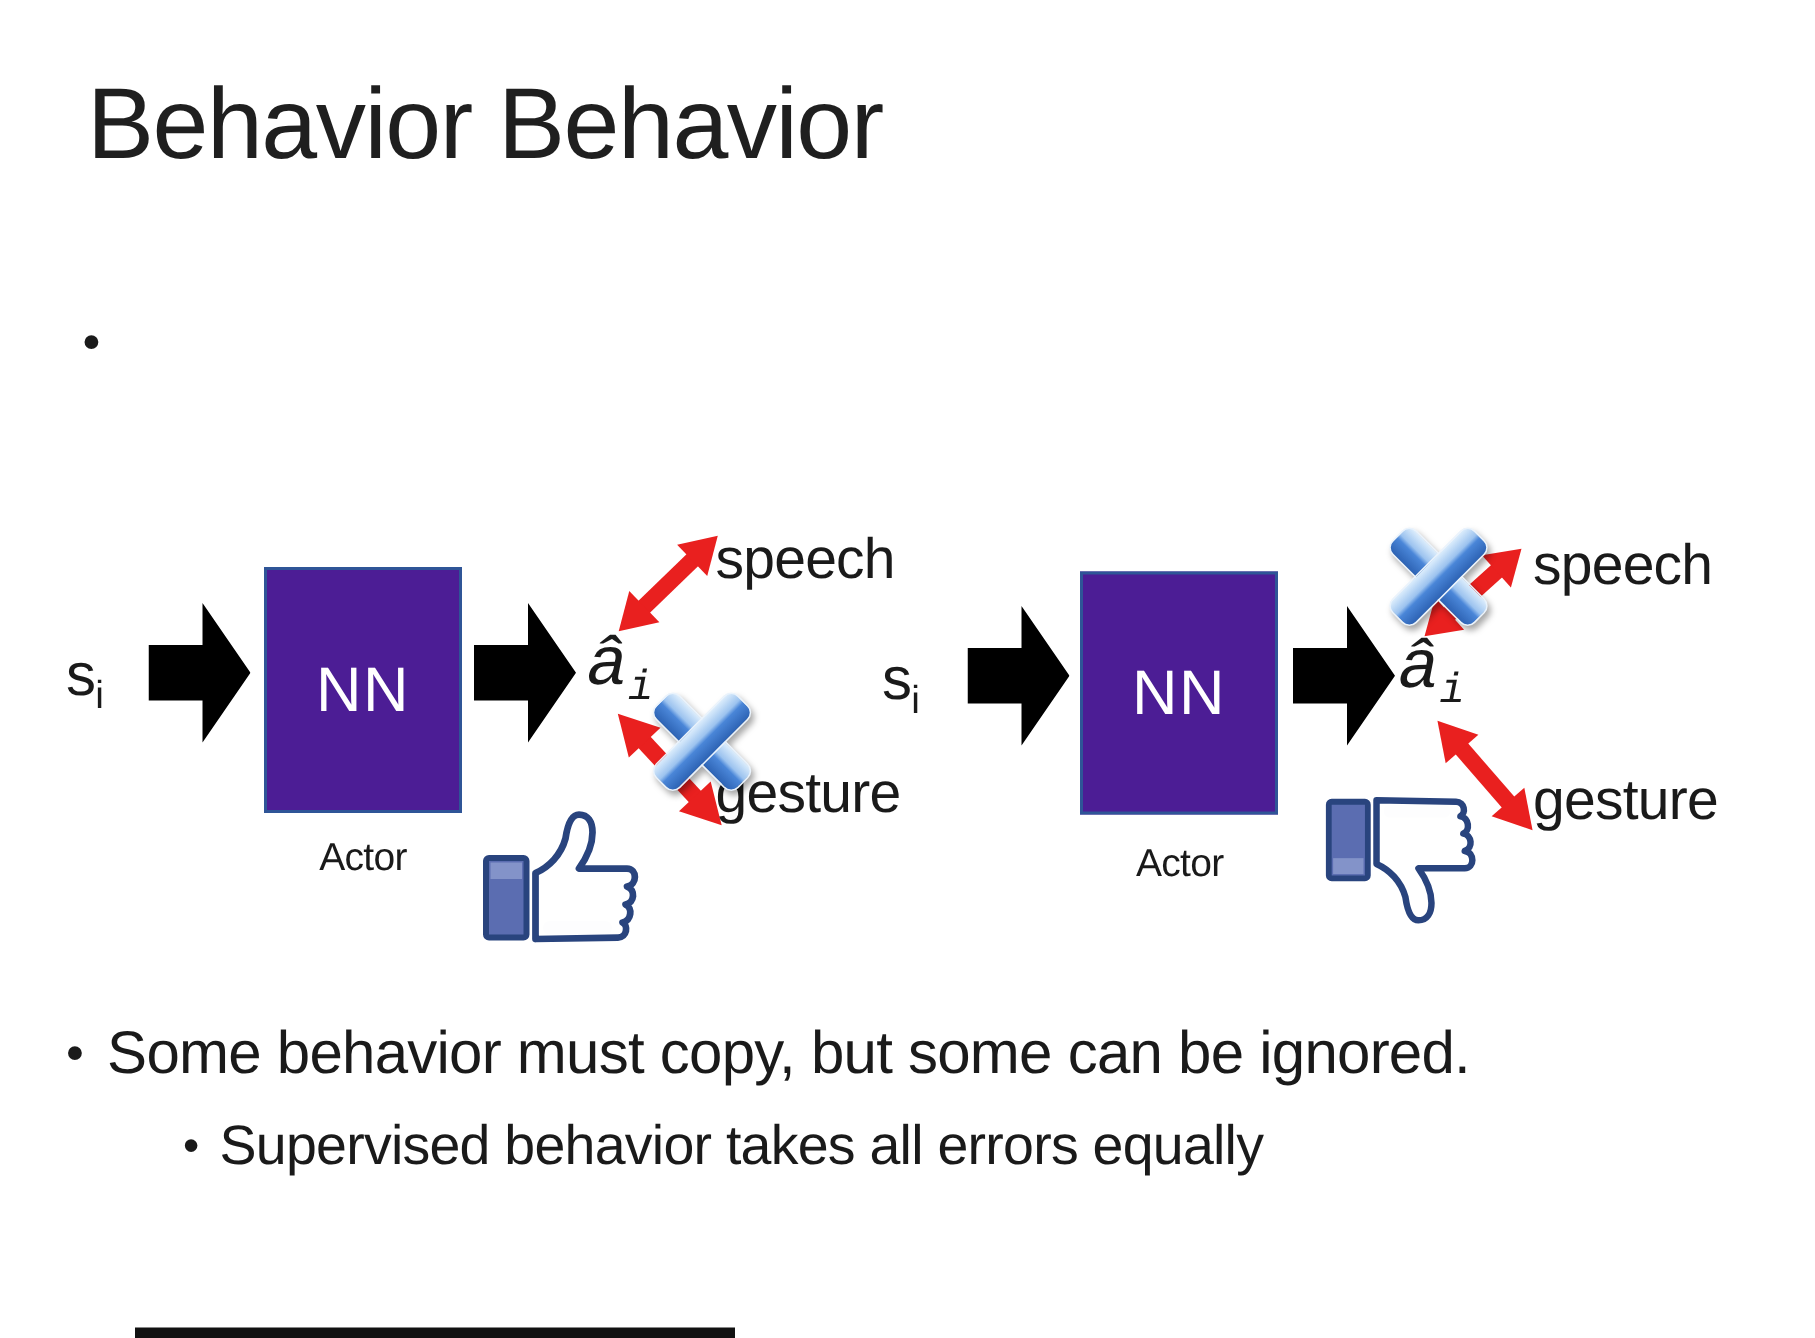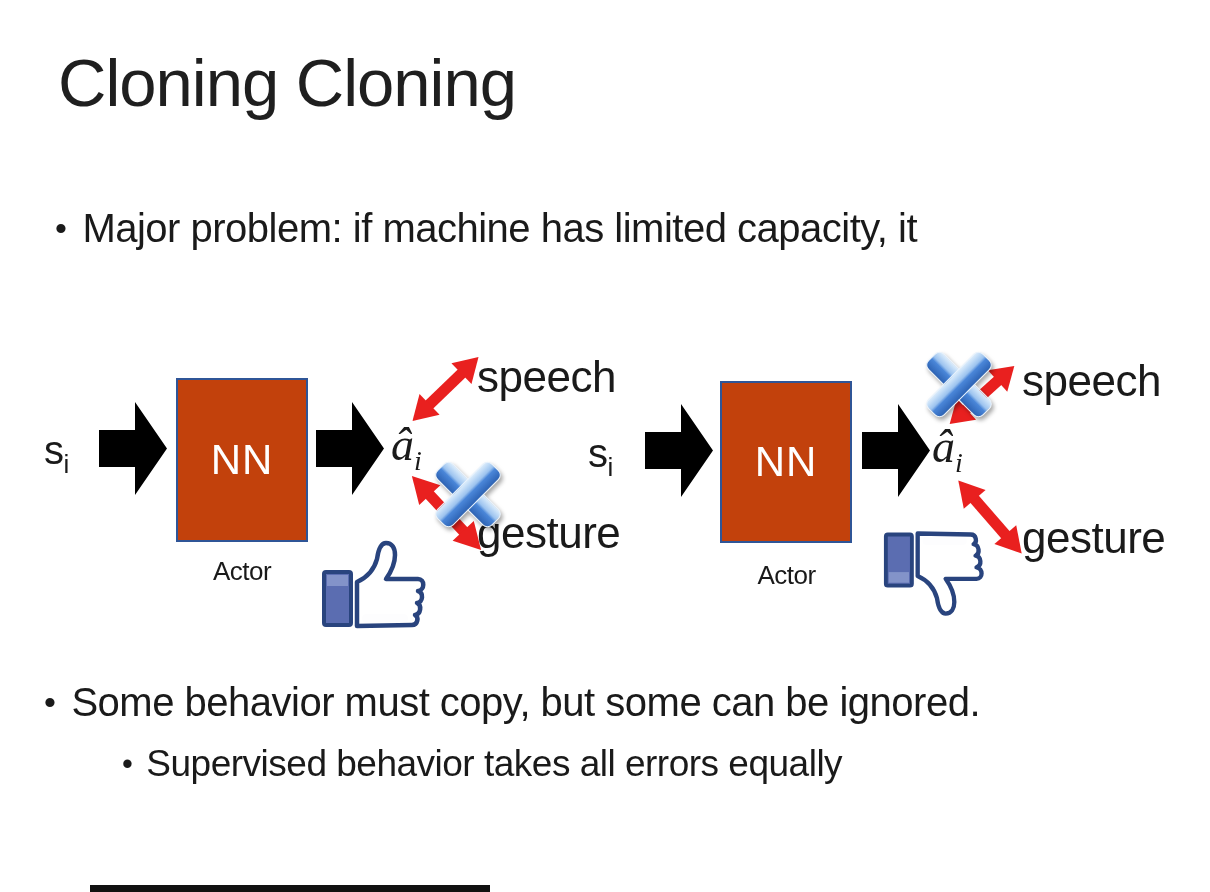--- a/index.html
+++ b/index.html
@@ -18,53 +18,52 @@
   .b1{left:55px;top:203px;font-size:40px;line-height:51px;}
   .b1 .bullet-marker{font-size:34px;line-height:51px;margin-right:16px;}
   .b2{left:44px;top:677px;font-size:40px;line-height:50px;}
   .b2 .bullet-marker{font-size:34px;margin-right:16px;}
   .b3{left:122px;top:740px;font-size:37px;line-height:47px;}
   .b3 .bullet-marker{font-size:31px;margin-right:14px;}
   
   .io-label{font-size:40px;letter-spacing:-0.5px;}
   .io-label sub{font-size:26px;}
   .nn-box{
-    width:132px;background:#c2410c;border:2px solid #2F5597;box-sizing:border-box;
+    width:132px;background:#4c1d95;border:2px solid #2F5597;box-sizing:border-box;
     display:flex;align-items:center;justify-content:center;color:#fff;font-size:42px;letter-spacing:1px;
   }
   .actor-label{font-size:26px;text-align:center;letter-spacing:-0.5px;}
-  .math{font-family:Liberation Serif, serif;font-style:italic;font-size:46px;color:#1a1a1a;}
+  .math{font-family:Liberation Mono, monospace;font-style:italic;font-size:46px;color:#1a1a1a;}
   .math sub{font-size:28px;}
-  .branch-label{font-size:44px;letter-spacing:-0.5px;}
+  .branch-label{font-size:38px;letter-spacing:-0.5px;}
   .blockarrow{width:68px;height:97px;}
   .dblarrow{height:34px;}
   .dblarrow svg{width:100%;height:100%;display:block;}
   
   .cross{width:62px;height:62px;filter:drop-shadow(2px 3px 2px rgba(0,0,0,0.35));}
   .cross .bar{
     position:absolute;left:50%;top:50%;width:76px;height:21px;margin-left:-38px;margin-top:-10.5px;
     border-radius:7px;border:1px solid #eaf3fc;
     background:linear-gradient(180deg,#dcedfc 0%,#9cc3ef 40%,#4a86d8 55%,#2d63b4 100%);
   }
   .cross .bar.r45{transform:rotate(45deg);}
   .cross .bar.r-45{transform:rotate(-45deg);}
   .thumb{width:112px;height:92px;}
   .thumb svg{width:100%;height:100%;display:block;}
   .thumb.down svg{transform:scaleY(-1);}
   .clip-strip{left:90px;top:885px;width:400px;height:7px;background:#111111;}
 </style>
 </head>
 <body>
 
-<div class="abs title">Cloning Cloning</div>
+<div class="abs title">Behavior Behavior</div>
 
 <div class="abs bullet-row b1">
   <span class="bullet-marker">•</span>
   <span>
-    <span style="display:block">Major problem: if machine has limited capacity, it</span>
   </span>
 </div>
 
 <div class="abs io-label" style="left:44px;top:428px;">
   <span>s</span><sub>i</sub>
 </div>
 
 <div class="abs blockarrow" style="left:99px;top:400px;">
   <svg viewBox="0 0 68 97">
       <polygon points="0,30 36,30 36,2 68,48.5 36,95 36,67 0,67" fill="#000"></polygon>

